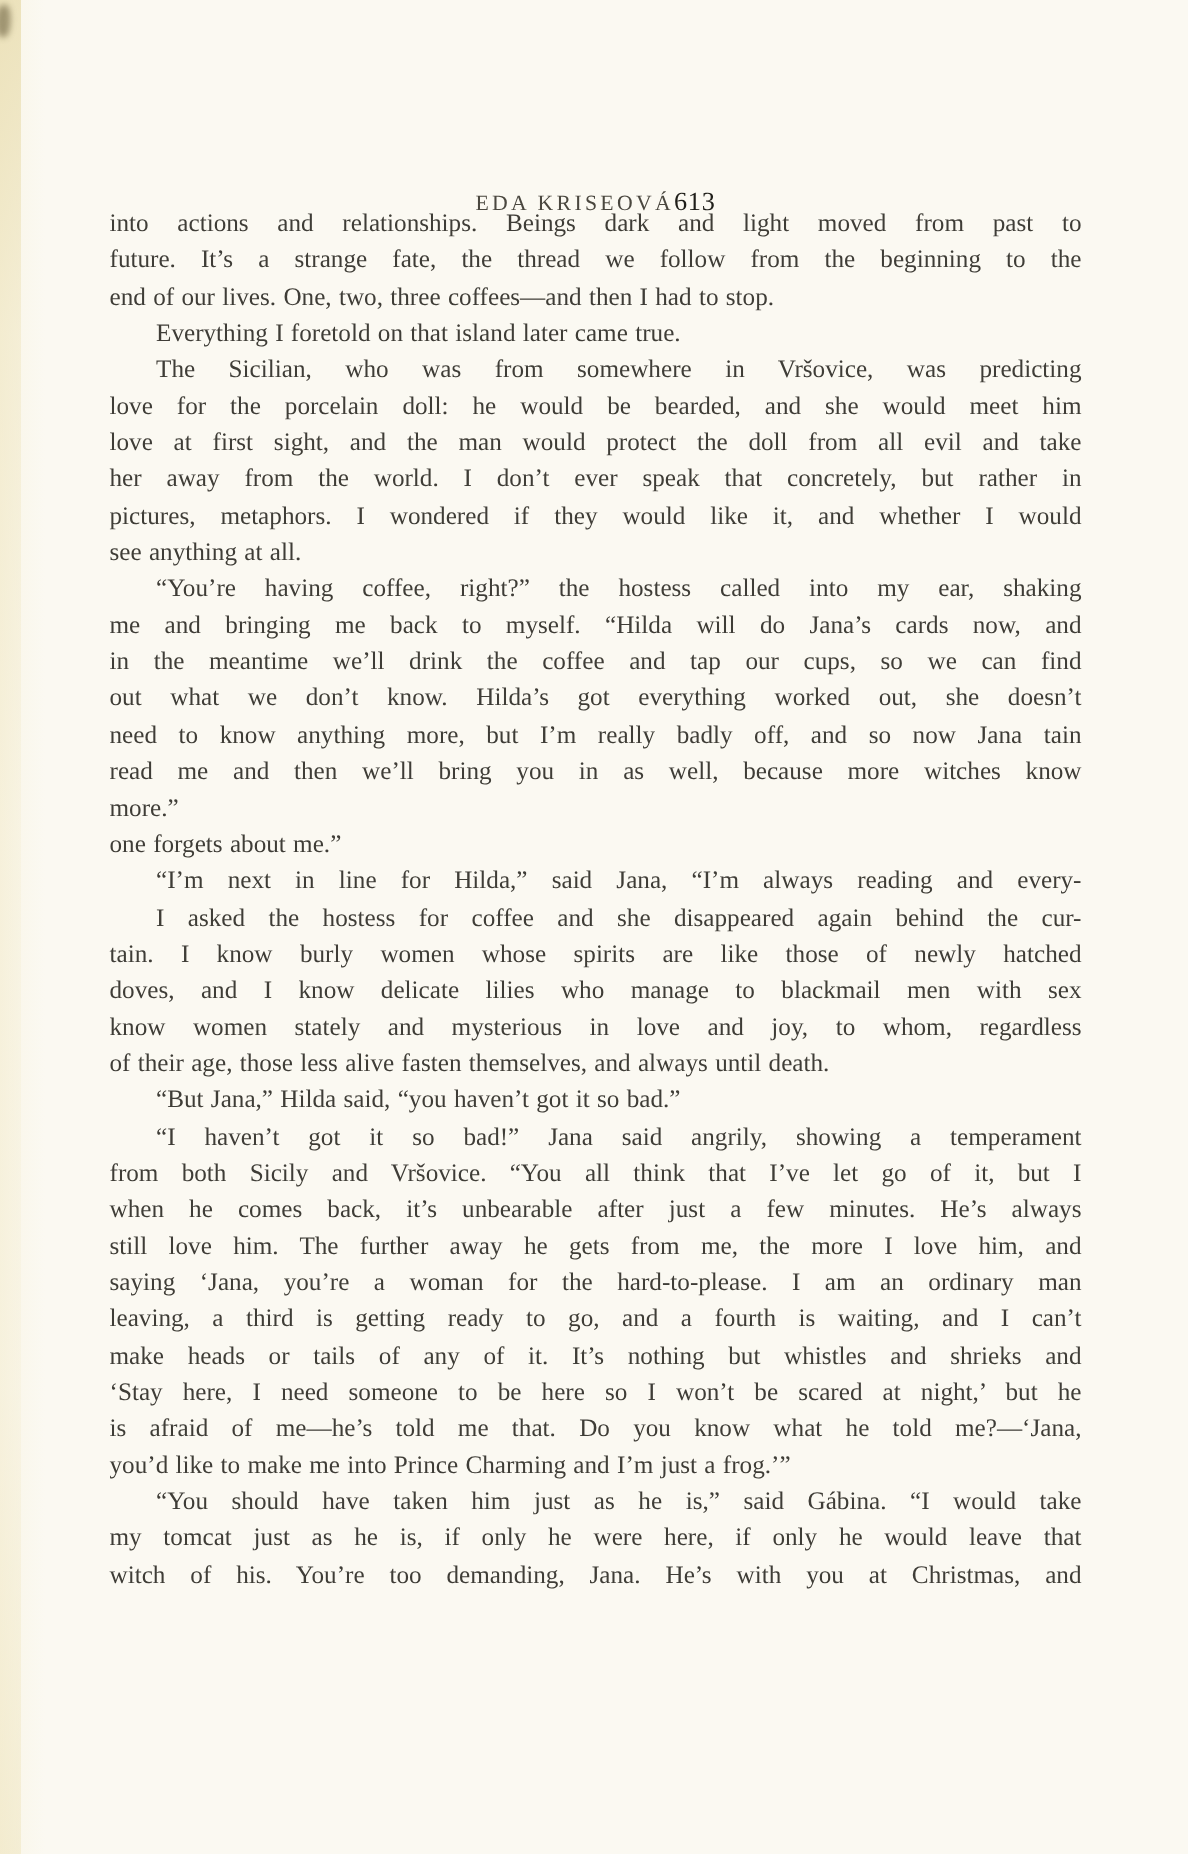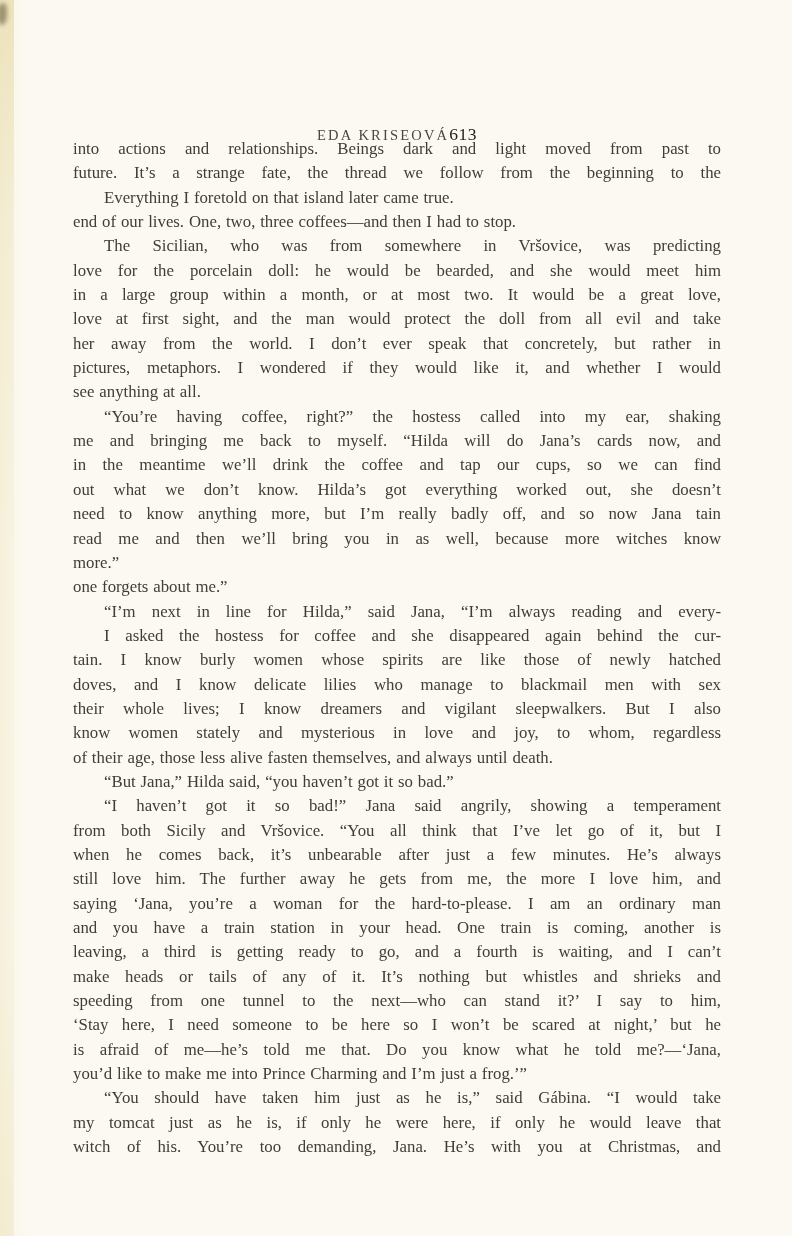--- a/index.html
+++ b/index.html
@@ -72,54 +72,50 @@
   <div class="corner-mark"></div>
 
   <header class="running-head">
     <span class="author">EDA KRISEOVÁ</span>
     <span class="pagenum">613</span>
   </header>
 
   <main class="content" id="content">
       <div class="line">into actions and relationships. Beings dark and light moved from past to</div>
       <div class="line">future. It’s a strange fate, the thread we follow from the beginning to the</div>
+      <div class="line last">end of our lives. One, two, three coffees—and then I had to stop.</div>
       <div class="line indent last">Everything I foretold on that island later came true.</div>
-      <div class="line last">end of our lives. One, two, three coffees—and then I had to stop.</div>
       <div class="line indent">The Sicilian, who was from somewhere in Vršovice, was predicting</div>
       <div class="line">love for the porcelain doll: he would be bearded, and she would meet him</div>
-      <div class="line">in a large group within a month, or at most two. It would be a great love,</div>
       <div class="line">love at first sight, and the man would protect the doll from all evil and take</div>
       <div class="line">her away from the world. I don’t ever speak that concretely, but rather in</div>
       <div class="line">pictures, metaphors. I wondered if they would like it, and whether I would</div>
       <div class="line last">see anything at all.</div>
       <div class="line indent">“You’re having coffee, right?” the hostess called into my ear, shaking</div>
       <div class="line">me and bringing me back to myself. “Hilda will do Jana’s cards now, and</div>
       <div class="line">in the meantime we’ll drink the coffee and tap our cups, so we can find</div>
       <div class="line">out what we don’t know. Hilda’s got everything worked out, she doesn’t</div>
       <div class="line">need to know anything more, but I’m really badly off, and so now Jana tain</div>
       <div class="line">read me and then we’ll bring you in as well, because more witches know</div>
       <div class="line last">more.”</div>
       <div class="line last">one forgets about me.”</div>
       <div class="line indent">“I’m next in line for Hilda,” said Jana, “I’m always reading and every-</div>
       <div class="line indent">I asked the hostess for coffee and she disappeared again behind the cur-</div>
       <div class="line">tain. I know burly women whose spirits are like those of newly hatched</div>
       <div class="line">doves, and I know delicate lilies who manage to blackmail men with sex</div>
-      <div class="line">their whole lives; I know dreamers and vigilant sleepwalkers. But I also</div>
       <div class="line">know women stately and mysterious in love and joy, to whom, regardless</div>
       <div class="line last">of their age, those less alive fasten themselves, and always until death.</div>
       <div class="line indent last">“But Jana,” Hilda said, “you haven’t got it so bad.”</div>
       <div class="line indent">“I haven’t got it so bad!” Jana said angrily, showing a temperament</div>
       <div class="line">from both Sicily and Vršovice. “You all think that I’ve let go of it, but I</div>
       <div class="line">when he comes back, it’s unbearable after just a few minutes. He’s always</div>
       <div class="line">still love him. The further away he gets from me, the more I love him, and</div>
       <div class="line">saying ‘Jana, you’re a woman for the hard-to-please. I am an ordinary man</div>
-      <div class="line">and you have a train station in your head. One train is coming, another is</div>
       <div class="line">leaving, a third is getting ready to go, and a fourth is waiting, and I can’t</div>
       <div class="line">make heads or tails of any of it. It’s nothing but whistles and shrieks and</div>
-      <div class="line">speeding from one tunnel to the next—who can stand it?’ I say to him,</div>
       <div class="line">‘Stay here, I need someone to be here so I won’t be scared at night,’ but he</div>
       <div class="line">is afraid of me—he’s told me that. Do you know what he told me?—‘Jana,</div>
       <div class="line last">you’d like to make me into Prince Charming and I’m just a frog.’”</div>
       <div class="line indent">“You should have taken him just as he is,” said Gábina. “I would take</div>
       <div class="line">my tomcat just as he is, if only he were here, if only he would leave that</div>
       <div class="line">witch of his. You’re too demanding, Jana. He’s with you at Christmas, and</div>
     </main>
 </div>
 
 </body></html>

